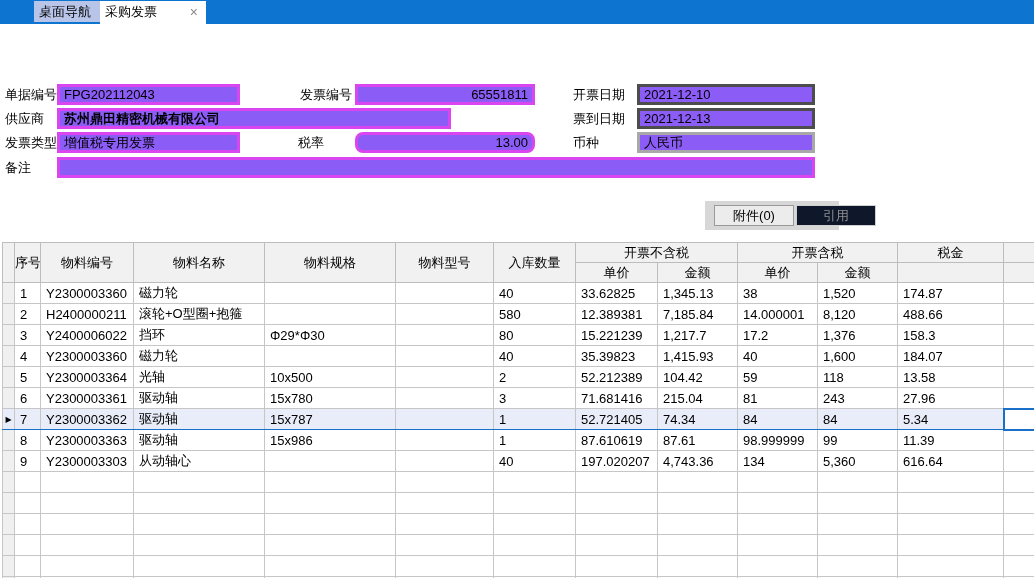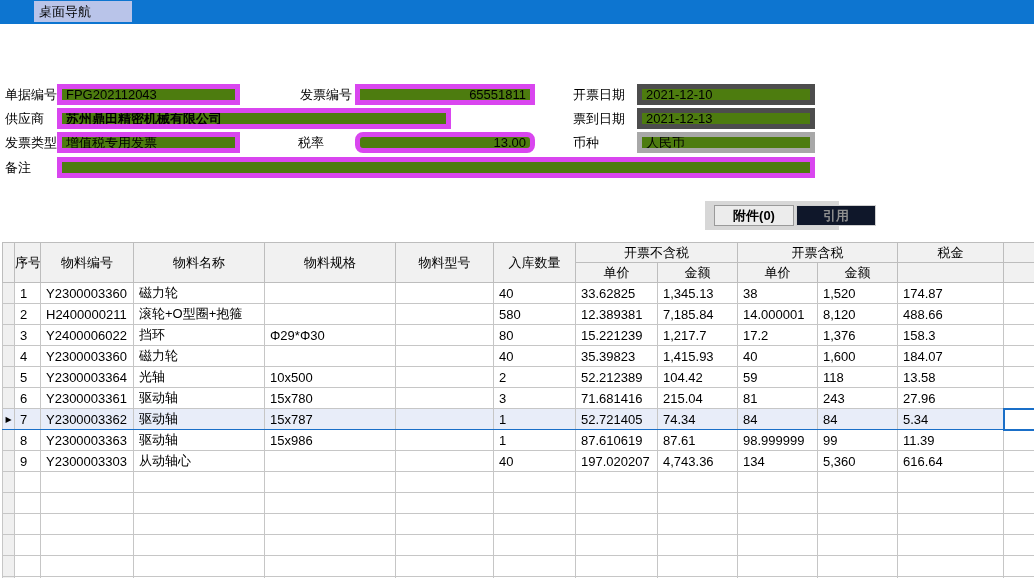--- a/index.html
+++ b/index.html
@@ -8,28 +8,28 @@
 
   
   .tabbar { position:absolute; left:0; top:0; width:1034px; height:24px; background:#0d75d0; }
   .tab { position:absolute; top:1px; padding-left:5px; line-height:21px; font-size:13px; cursor:default; }
   .tab.inactive { left:1px; width:98px; height:21px; background:#b9c4e9; color:#000;margin-left:33px; }
   .tab.active { left:100px; width:106px; height:23px; background:#ffffff; color:#000; }
   .tab-close { position:absolute; right:8px; top:2px; color:#8a8a8a; font-size:14px; line-height:18px; cursor:pointer; }
 
   
   .form-label { position:absolute; height:21px; line-height:21px; white-space:nowrap; }
-  .field { position:absolute; height:21px; background:#4d7c0f; border:5px solid #d946ef;
+  .field { position:absolute; height:21px; background:#8b5cf6; border:3px solid #d946ef;
            font-family:"Liberation Sans","DejaVu Sans",sans-serif; font-size:13px; color:#000;
            padding:0 4px; outline:none; }
   .field.dark { border-color:#4d4d4d; }
   .field.right { text-align:right; }
 
   
-  .btn-strip { position:absolute; left:705px; top:201px; width:134px; height:29px; background:#d7d7d7;font-weight:bold; }
+  .btn-strip { position:absolute; left:705px; top:201px; width:134px; height:29px; background:#d7d7d7; }
   .btn { position:absolute; top:4px; width:80px; height:21px; font-size:13px; text-align:center; line-height:19px; }
   .btn.attach { left:9px; background:#ececec; border:1px solid #9a9a9a; color:#000; cursor:pointer; }
   .btn.refer { left:91px; background:#0f172a; border:1px solid #d0d0d0; color:#8f8f8f; }
 
   
   .grid-wrap { position:absolute; left:2px; top:242px; width:1032px; height:336px; overflow:hidden; }
   table.grid { border-collapse:collapse; table-layout:fixed; width:1032px; }
   table.grid th, table.grid td { border:1px solid #c6c6c6; overflow:hidden; white-space:nowrap; }
   table.grid th { background:#f1f1f1; font-weight:normal; font-size:13px; text-align:center;
                   height:20px; border-color:#bdbdbd; }
@@ -38,20 +38,24 @@
   tr.selected td { background:#e8edf9; border-top:1.5px solid #1a6fc8; border-bottom:1.5px solid #1a6fc8; }
   tr.selected td.ind { background:#e8edf9; }
   tr.selected td.focused { background:#ffffff; border:2px solid #1a6fc8; }
 </style>
 </head>
 <body>
 
 <div class="tabbar">
   <div class="tab inactive">
     <span>桌面导航</span>
+  </div>
+  <div class="tab active">
+    <span>采购发票</span>
+    <span class="tab-close">×</span>
   </div>
 </div>
 
 <div>
   <div class="form-label" style="left:5px;top:84px">单据编号</div>
   <input class="field" style="left: 57px; top: 84px; width: 183px;" readonly="" value="FPG202112043">
 
   <div class="form-label" style="left:300px;top:84px">发票编号</div>
   <input class="field" style="left: 355px; top: 84px; width: 180px; text-align: right;" readonly="" value="65551811">
 

